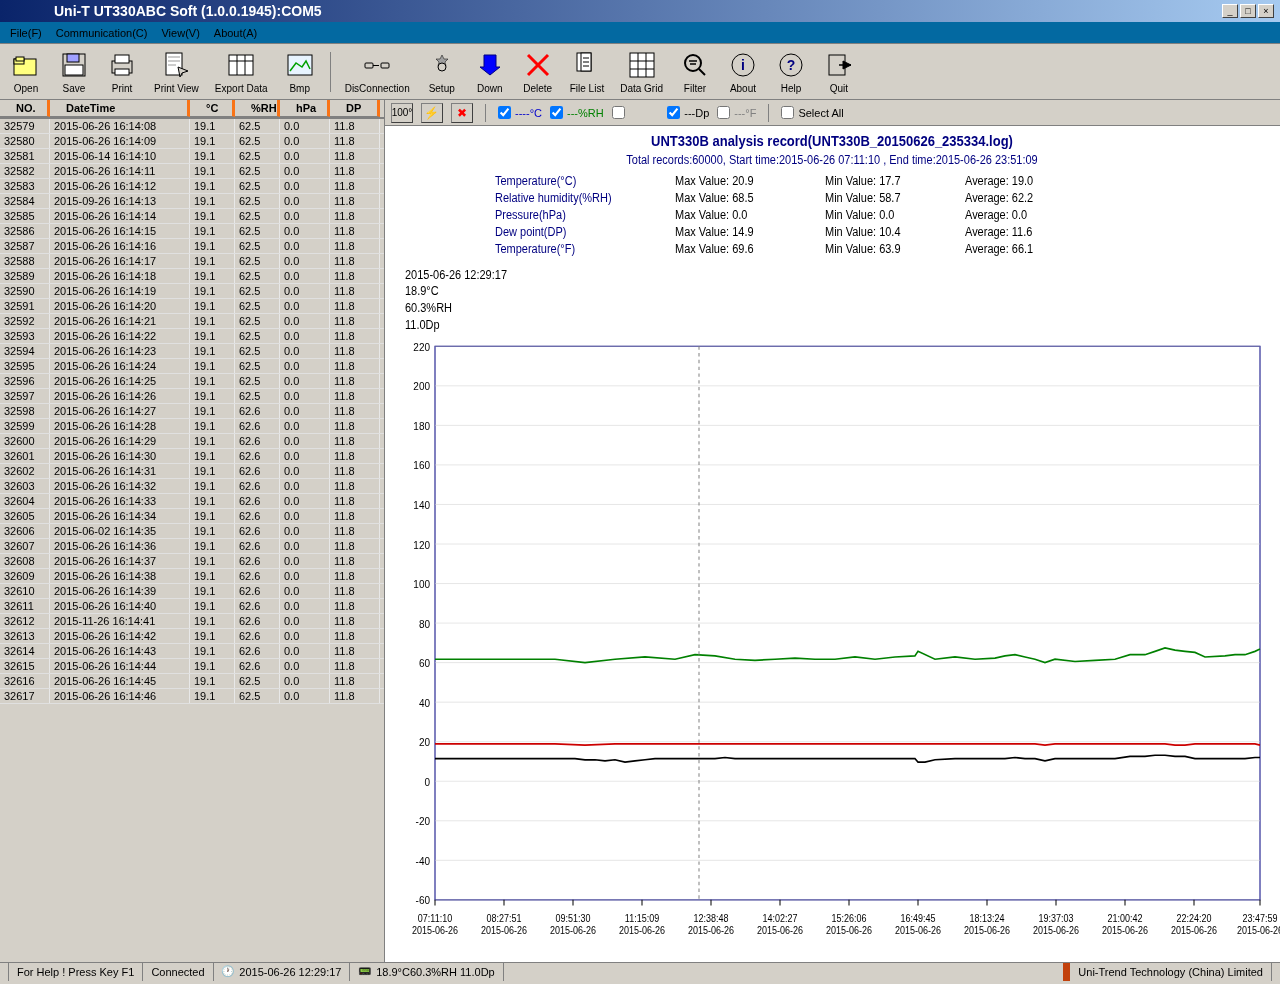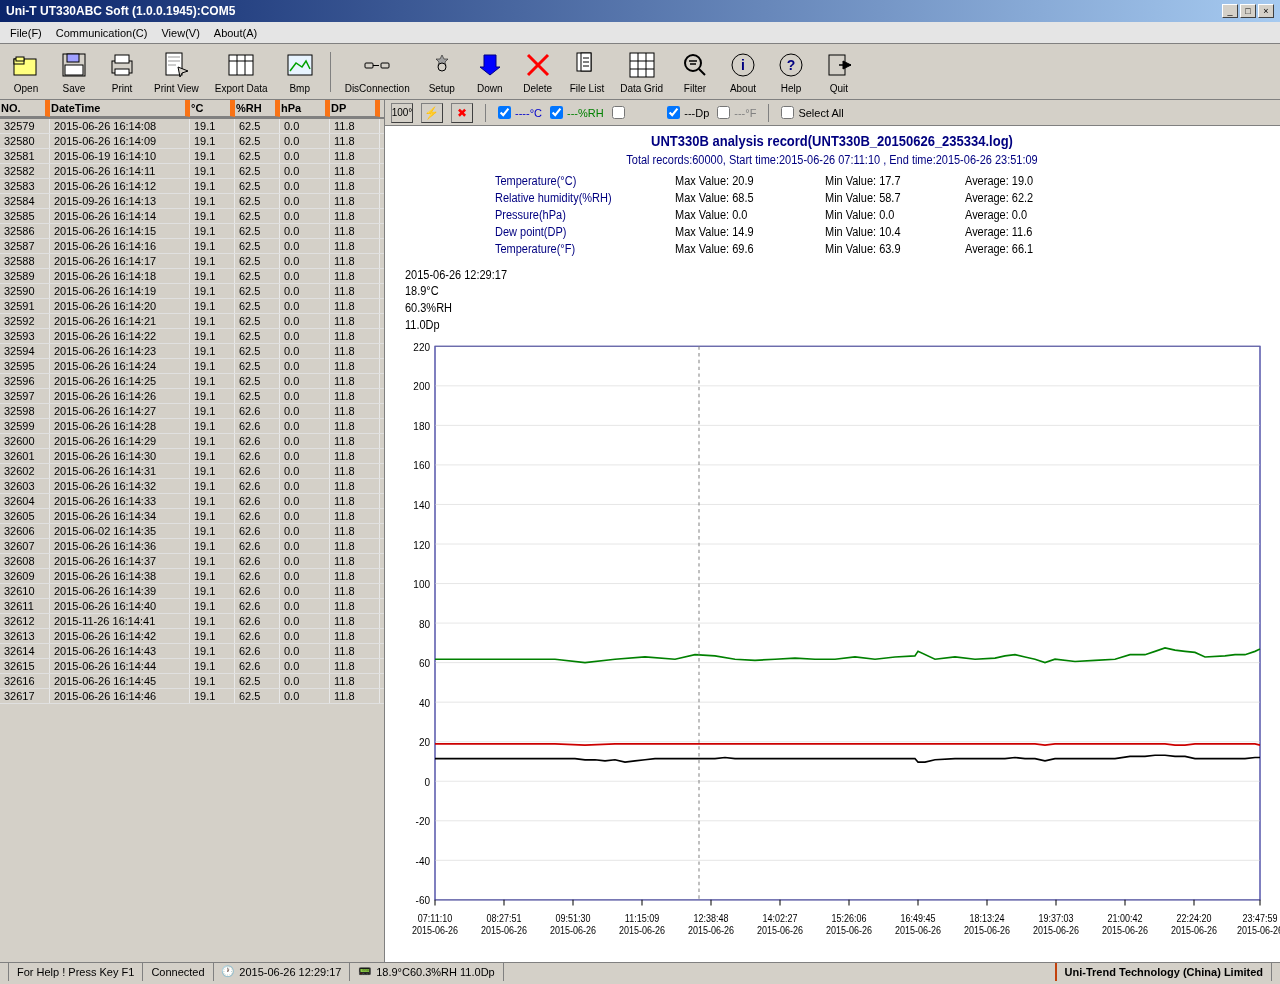--- a/index.html
+++ b/index.html
@@ -8,31 +8,31 @@
     
     .title-bar {
       background: linear-gradient(to right, #0a246a, #a6caf0);
       color: white;
       padding: 3px 6px;
       display: flex;
       align-items: center;
       justify-content: space-between;
       height: 22px;
     }
-    .title-bar-text { font-size: 12px; font-weight: bold; }
+    .title-bar-text { font-size: 14px; font-weight: bold; margin-left: 48px; }
     .title-bar-buttons { display: flex; gap: 2px; }
     .title-btn {
       width: 16px; height: 14px; background: #d4d0c8;
       border: 1px solid #fff; border-right-color: #404040; border-bottom-color: #404040;
       font-size: 9px; cursor: pointer; display: flex; align-items: center; justify-content: center;
     }
 
     
     .menu-bar {
-      background: #e5e5e5;
+      background: #0369a1;
       border-bottom: 1px solid #808080;
       padding: 2px 4px;
       display: flex;
       gap: 2px;
       height: 22px;
       align-items: center;
     }
     .menu-item {
       padding: 2px 6px;
       cursor: pointer;
@@ -89,22 +89,22 @@
     }
     .table-header {
       display: grid;
       grid-template-columns: 50px 140px 45px 45px 50px 50px;
       background: #d4d0c8;
       border-bottom: 2px solid #808080;
       font-weight: bold;
       font-size: 11px;
     }
     .table-header-cell {
-      padding: 2px 1px;
-      border-right: 5px solid #f97316;
+      padding: 2px 16px;
+      border-right: 3px solid #f97316;
       border-bottom: 1px solid #808080;
     }
     .table-body {
       overflow-y: auto;
       flex: 1;
     }
     .table-row {
       display: grid;
       grid-template-columns: 50px 140px 45px 45px 50px 50px;
       border-bottom: 1px solid #e0e0e0;
@@ -397,21 +397,21 @@
         <div class="table-row">
           <div class="table-cell">32580</div>
           <div class="table-cell">2015-06-26 16:14:09</div>
           <div class="table-cell">19.1</div>
           <div class="table-cell">62.5</div>
           <div class="table-cell">0.0</div>
           <div class="table-cell">11.8</div>
         </div>
         <div class="table-row">
           <div class="table-cell">32581</div>
-          <div class="table-cell">2015-06-19 16:14:10</div>
+          <div class="table-cell">2015-06-14 16:14:10</div>
           <div class="table-cell">19.1</div>
           <div class="table-cell">62.5</div>
           <div class="table-cell">0.0</div>
           <div class="table-cell">11.8</div>
         </div>
         <div class="table-row">
           <div class="table-cell">32582</div>
           <div class="table-cell">2015-06-26 16:14:11</div>
           <div class="table-cell">19.1</div>
           <div class="table-cell">62.5</div>
@@ -915,16 +915,16 @@
   </div>
   <div class="status-section">
     <span style="color:#0000cc;margin-right:4px;">🕐</span>
     <span>2015-06-26 12:29:17</span>
   </div>
   <div class="status-section">
     <span style="margin-right:4px;">📟</span>
     <span>18.9°C60.3%RH 11.0Dp</span>
   </div>
   <div style="flex:1;"></div>
-  <div class="status-section" style="border-left:2px solid #c2410c;font-weight:bold;">
+  <div class="status-section" style="border-left:7px solid #c2410c;">
     <span>Uni-Trend Technology (China) Limited</span>
   </div>
 </div>
 
 </body></html>

